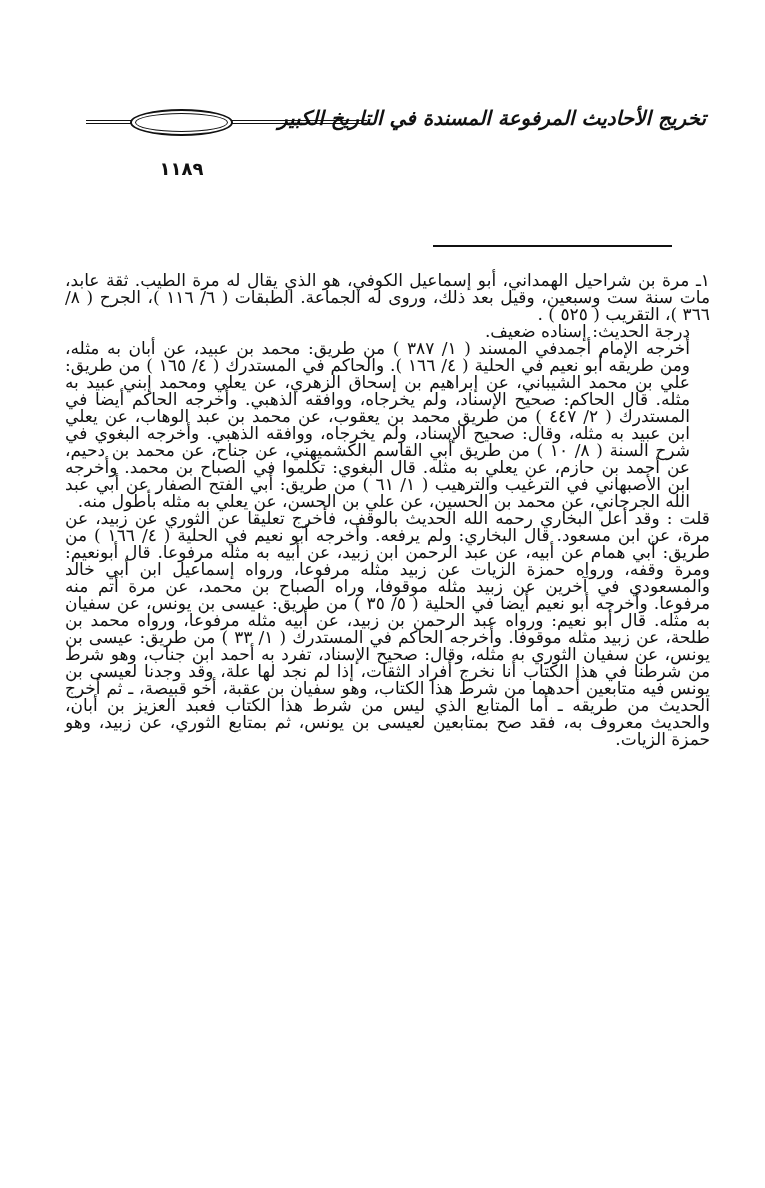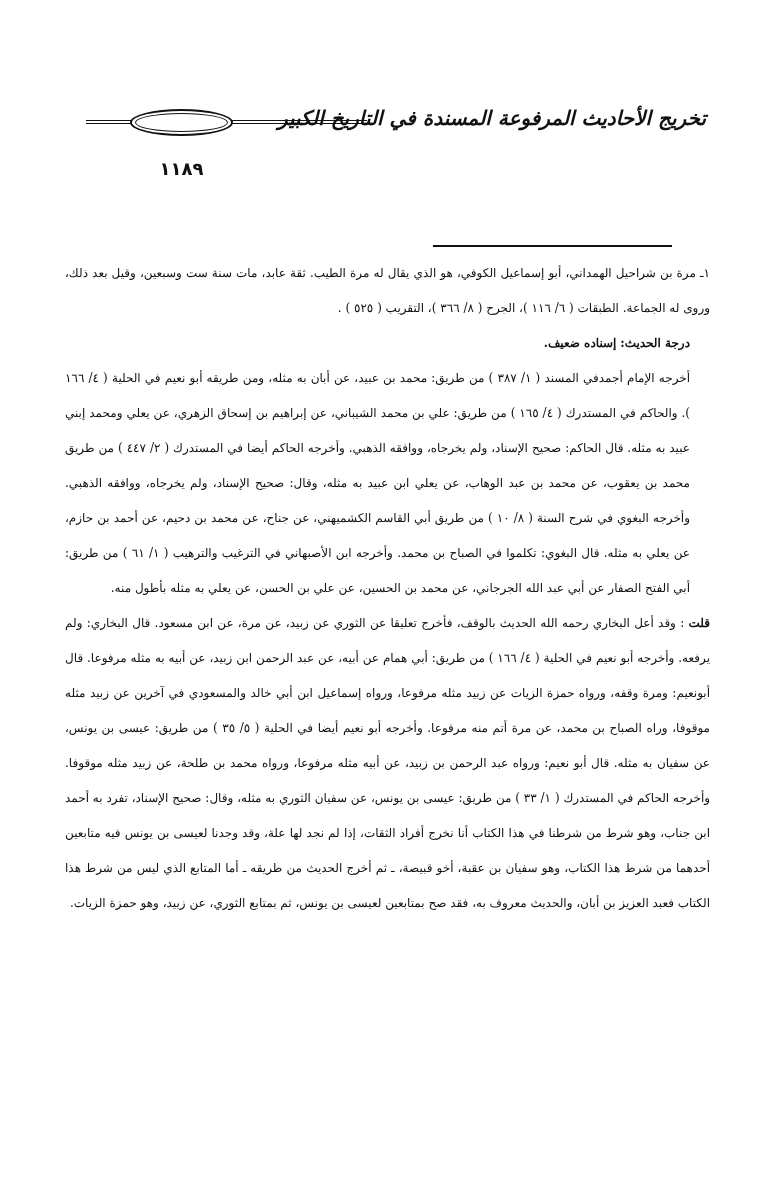--- a/index.html
+++ b/index.html
@@ -104,39 +104,39 @@
       position: absolute;
       top: 245px;
       left: 433px;
       width: 239px;
       height: 0;
       border-top: 2px solid #111;
     }
     
     .footnotes {
       position: absolute;
-      top: 256px;
+      top: 272px;
       right: 55px;
       width: 645px;
-      font-size: 12px;
-      line-height: 35px;
+      font-size: 17px;
+      line-height: 17px;
       text-align: justify;
       text-align-last: right;
     }
     .fn-para {
       margin: 0;
     }
     .fn-first {
       padding-right: 0;
     }
     .fn-indent {
       padding-right: 20px;
     }
     .bold {
-      font-weight: bold;
+      font-weight: normal;
     }
   </style>
 </head>
 <body>
 
 <div class="page">
 
   <div class="header">
     <div class="header-title">تخريج الأحاديث المرفوعة المسندة في التاريخ الكبير</div>
     <div class="rule rule-right"></div>

